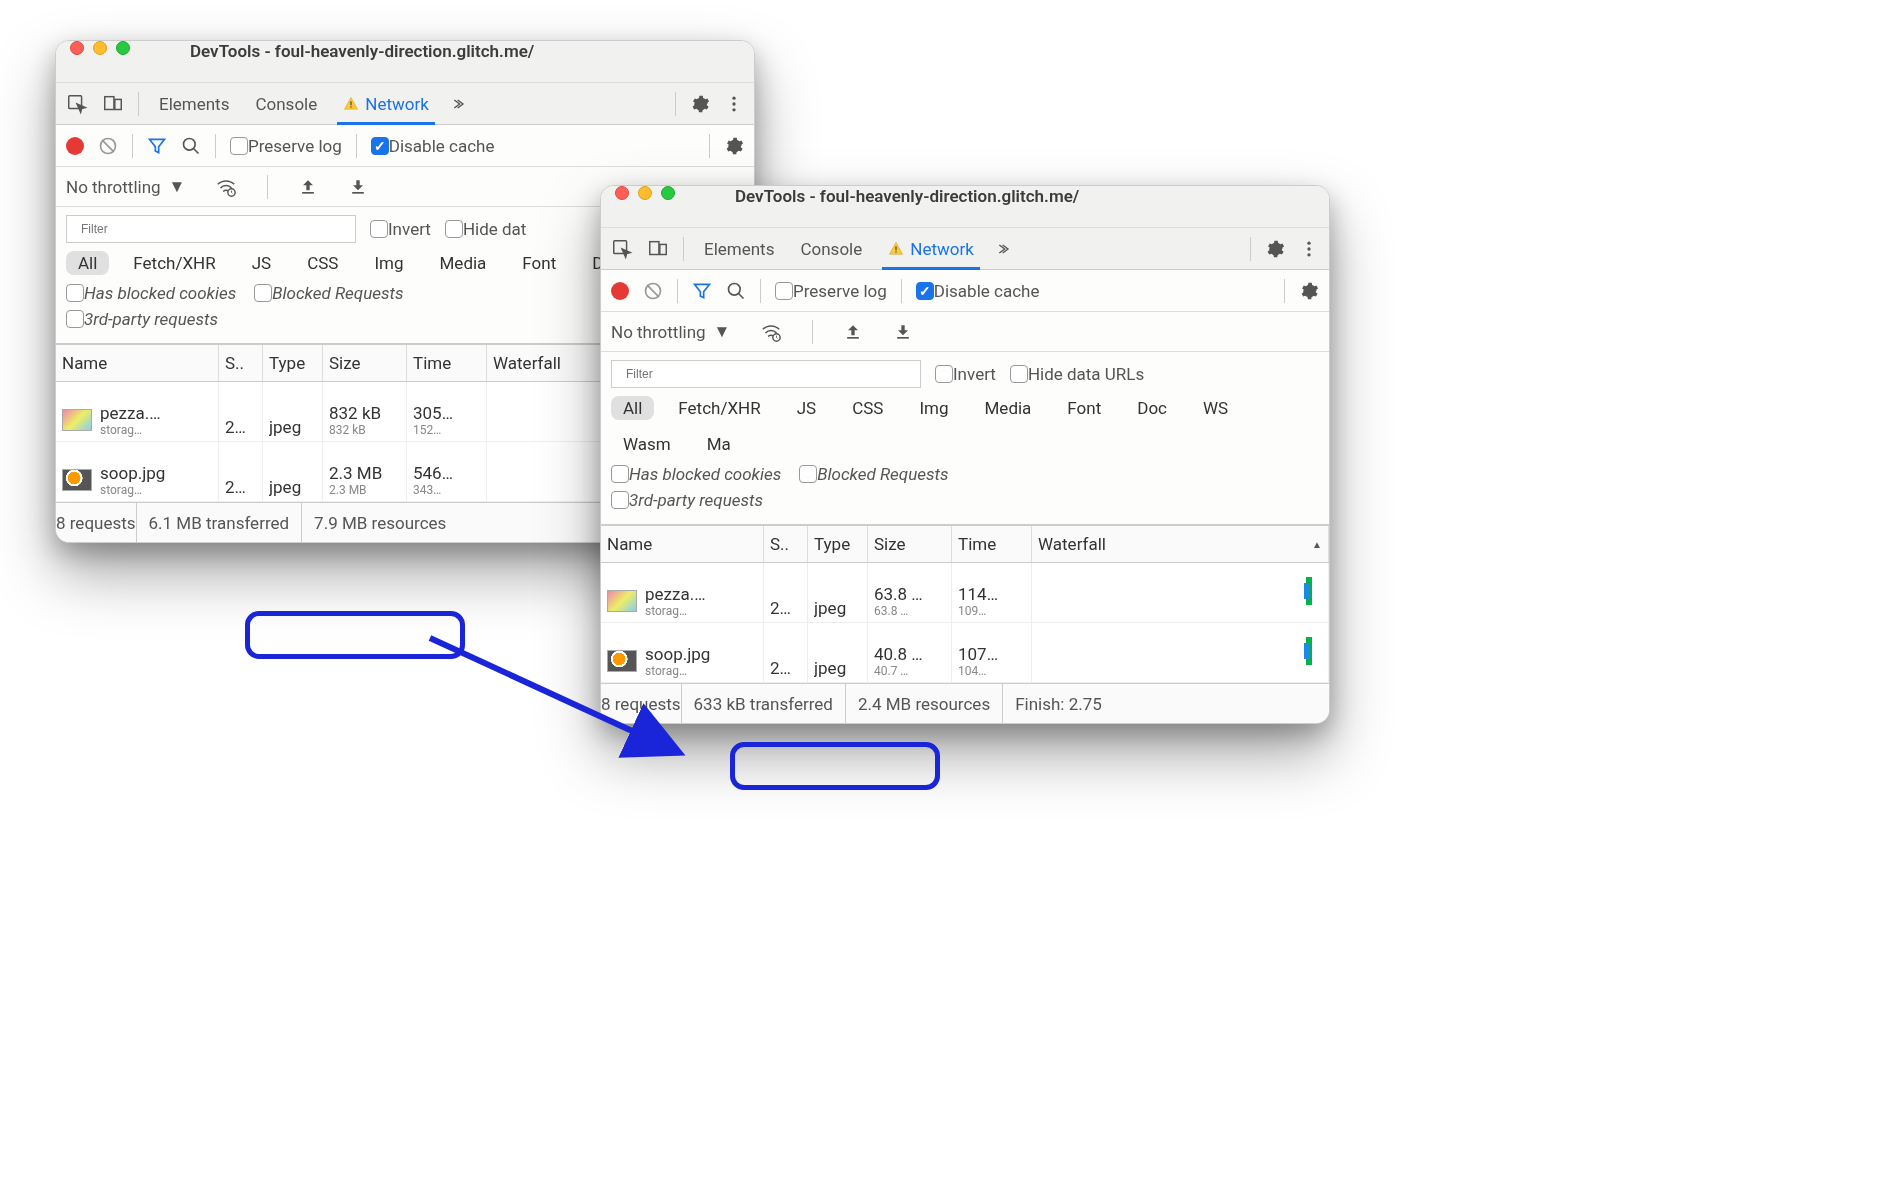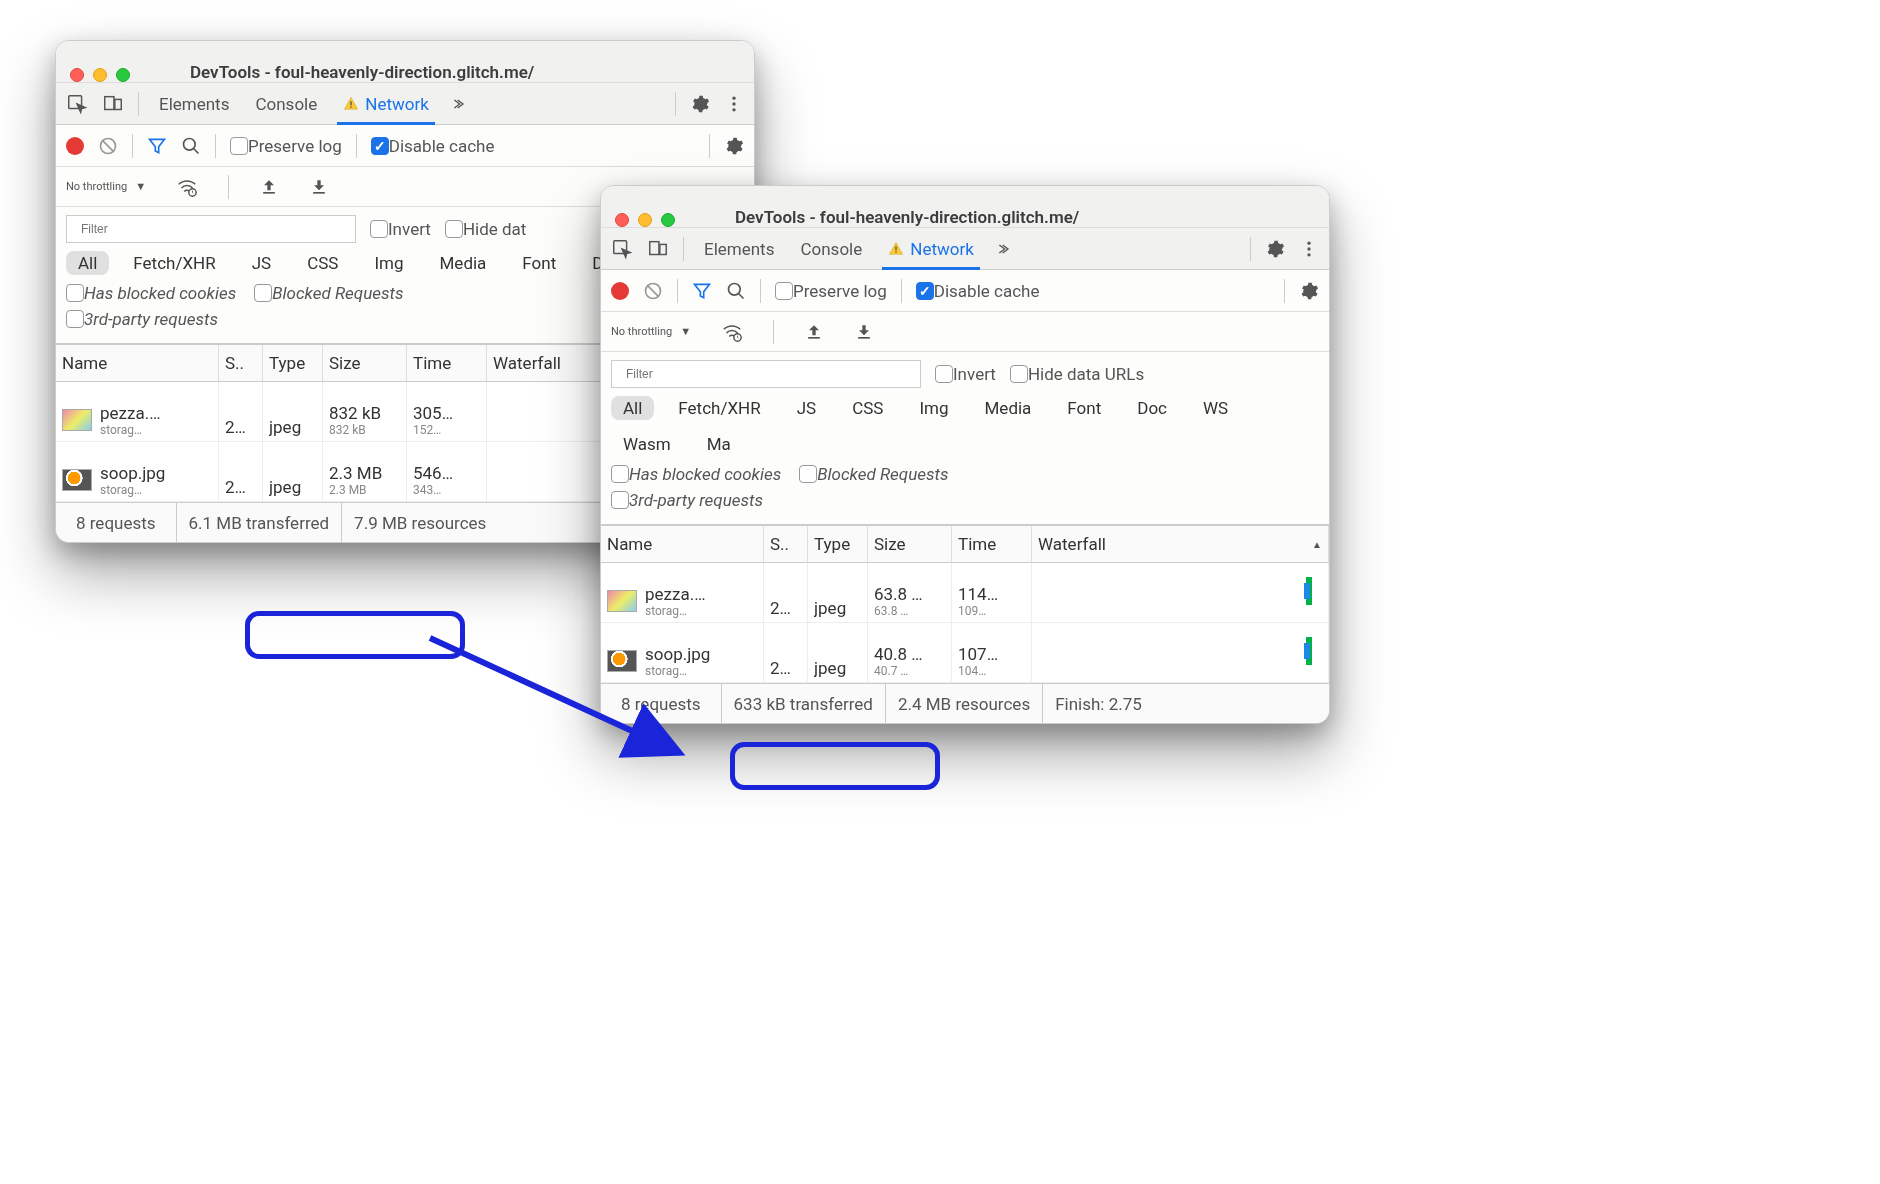--- a/index.html
+++ b/index.html
@@ -18,21 +18,21 @@
   box-shadow: 0 30px 60px rgba(0,0,0,0.35), 0 10px 25px rgba(0,0,0,0.25);
   overflow: hidden;
 }
 .win1 { left: 55px; top: 40px; width: 700px; }
 .win2 { left: 600px; top: 185px; width: 730px; }
 
 .titlebar {
   height: 42px;
   background: #f1f1f0;
   display: flex;
-  align-items: flex-end;
+  align-items: flex-start;
   padding: 0 14px;
   border-bottom: 1px solid #ddd;
 }
 .traffic { display: flex; gap: 9px; margin-right: 20px; }
 .circle { width: 14px; height: 14px; border-radius: 50%; }
 .c-red { background: #ff5f57; border: 0.5px solid #e1463e; }
 .c-yel { background: #febc2e; border: 0.5px solid #e1a116; }
 .c-grn { background: #28c840; border: 0.5px solid #1aad2b; }
 .title { font-size: 17px; font-weight: 600; color: #3c3c3c; flex: 1; text-align: left; padding-left: 40px;}
 
@@ -80,21 +80,21 @@
 .chkbox.checked::after { content:'✓'; color: #fff; font-size: 14px; font-weight: bold; }
 
 .throttle-row {
   height: 40px;
   background: #fdfdfc;
   border-bottom: 1px solid #ddd;
   display: flex;
   align-items: center;
   padding: 0 10px;
   gap: 30px;
-  font-size: 11px;
+  font-size: 17px;
   color: #555;
 }
 .dropdown { display: flex; align-items: center; gap: 8px; cursor: pointer; }
 
 .filter-panel {
   background: #fdfdfc;
   border-bottom: 1px solid #ccc;
   padding: 8px 10px;
   font-size: 17px;
   color: #555;
@@ -139,21 +139,21 @@
 .statusbar {
   height: 40px;
   border-top: 1px solid #ccc;
   background: #fafafa;
   display: flex;
   align-items: center;
   font-size: 17px;
   color: #555;
 }
 .stat-sep { border-left: 1px solid #ccc; height: 100%; display: flex; align-items: center; padding: 0 12px;}
-.stat-first { padding: 0 20px; }
+.stat-first { padding: 0 0; }
 
 .highlight {
   position: absolute;
   border: 5px solid #1a24d8;
   border-radius: 14px;
   pointer-events: none;
 }
 .hl1 { left: 245px; top: 611px; width: 220px; height: 48px; }
 .hl2 { left: 730px; top: 742px; width: 210px; height: 48px; z-index:5;}
 

